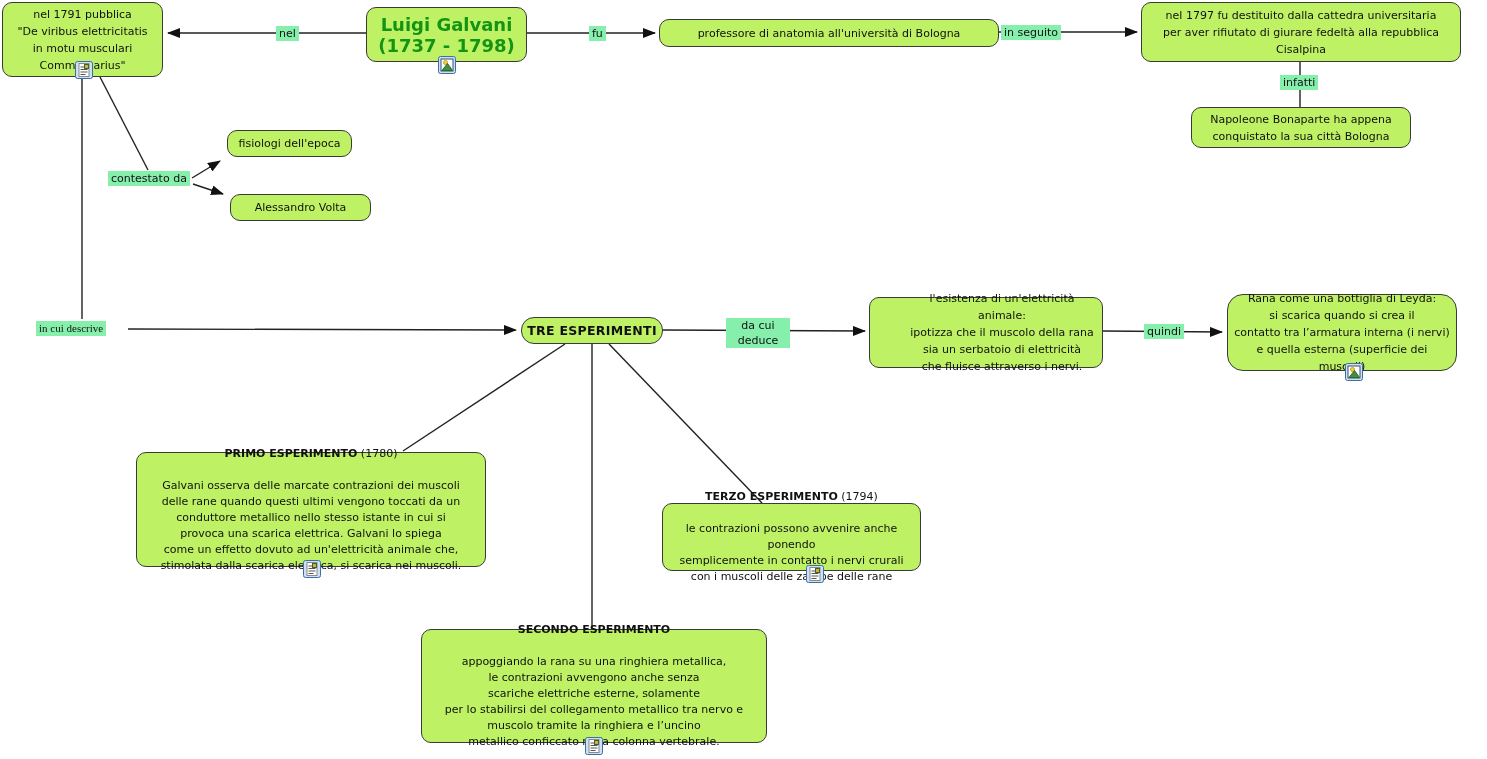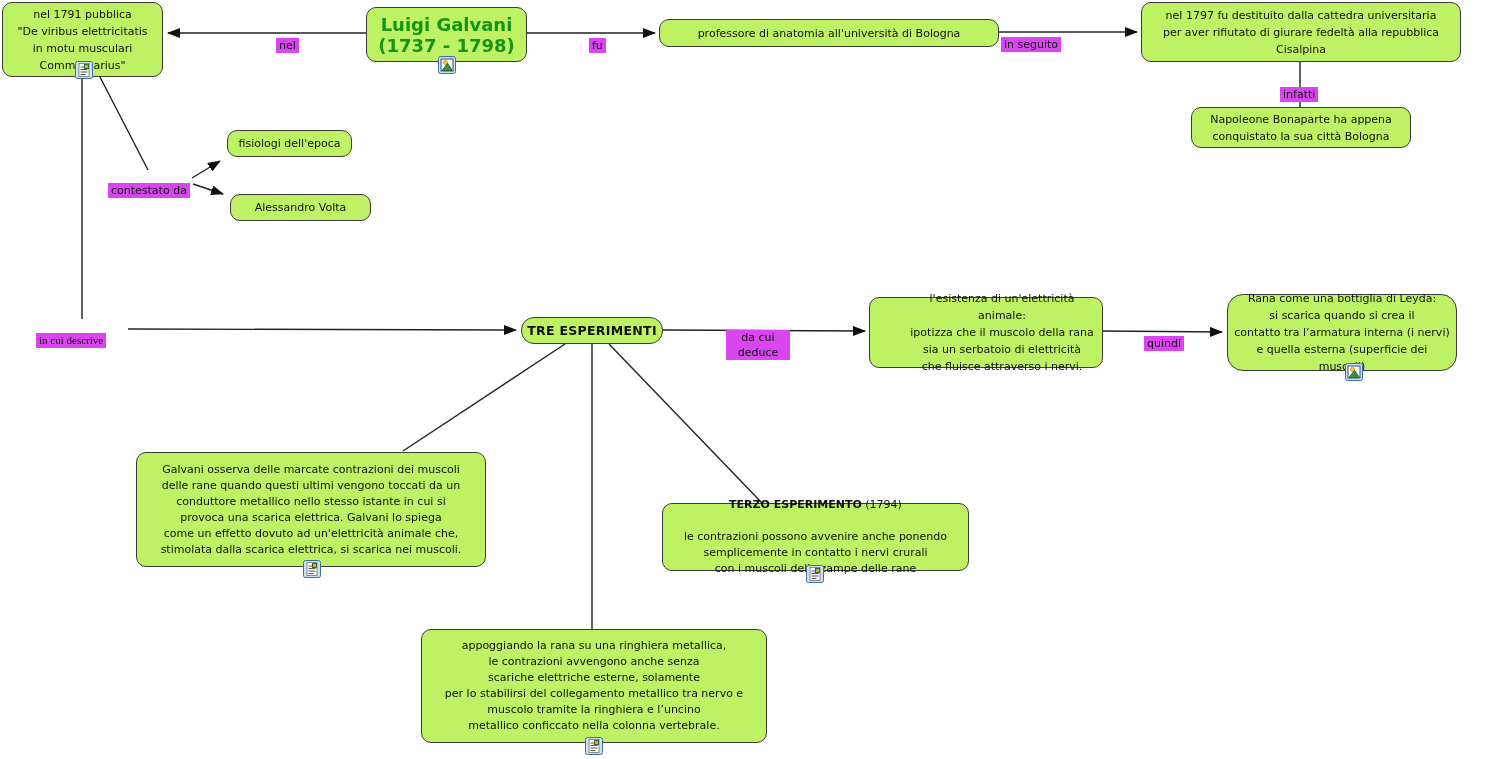--- a/index.html
+++ b/index.html
@@ -19,23 +19,23 @@
     white-space:pre-line;padding:2px 4px;
   }
   .node.title-node{
     font-size:18px;line-height:21px;font-weight:bold;color:#149414;
   }
   .node.concept-bold{font-weight:bold;font-size:12.5px;letter-spacing:0.3px;border-radius:13px;}
   .node.exp{line-height:16px;}
   .exp-title{font-weight:bold;}
   .exp-body{white-space:pre-line;}
   .link-label{
-    position:absolute;z-index:3;background:#d946ef;
+    position:absolute;z-index:3;background:#86efac;
     font-size:11px;line-height:15px;padding:0 3px;
-    text-align:center;white-space:pre-line;margin-top:12px;
+    text-align:center;white-space:pre-line;
   }
   .res-icon{
     position:absolute;z-index:4;width:18px;height:18px;
   }
   .res-icon svg{display:block;width:18px;height:18px;}
 </style>
 </head>
 <body>
 
 <svg id="wires" width="1487" height="759">
@@ -102,41 +102,43 @@
 sia un serbatoio di elettricità
 che fluisce attraverso i nervi.</div>
 
 <div class="node" style="left:1227px;top:294px;width:230px;height:77px;border-radius:16px;">Rana come una bottiglia di Leyda:
 si scarica quando si crea il
 contatto tra l’armatura interna (i nervi)
 e quella esterna (superficie dei muscoli)</div>
 
 <div class="node exp" style="left:136px;top:452px;width:350px;height:115px;">
   <div>
+    <div><span class="exp-title">PRIMO ESPERIMENTO</span><span> (1780)</span></div>
     <div class="exp-body">Galvani osserva delle marcate contrazioni dei muscoli
 delle rane quando questi ultimi vengono toccati da un
 conduttore metallico nello stesso istante in cui si
 provoca una scarica elettrica. Galvani lo spiega
 come un effetto dovuto ad un'elettricità animale che,
 stimolata dalla scarica elettrica, si scarica nei muscoli.</div>
   </div>
 </div>
 
 <div class="node exp" style="left:421px;top:629px;width:346px;height:114px;">
   <div>
+    <div><span class="exp-title">SECONDO ESPERIMENTO</span><span></span></div>
     <div class="exp-body">appoggiando la rana su una ringhiera metallica,
 le contrazioni avvengono anche senza
 scariche elettriche esterne, solamente
 per lo stabilirsi del collegamento metallico tra nervo e
 muscolo tramite la ringhiera e l’uncino
 metallico conficcato nella colonna vertebrale.</div>
   </div>
 </div>
 
-<div class="node exp" style="left:662px;top:503px;width:307px;height:68px;">
+<div class="node exp" style="left:662px;top:503px;width:259px;height:68px;">
   <div>
     <div><span class="exp-title">TERZO ESPERIMENTO</span><span> (1794)</span></div>
     <div class="exp-body">le contrazioni possono avvenire anche ponendo
 semplicemente in contatto i nervi crurali
 con i muscoli delle zampe delle rane</div>
   </div>
 </div>
 
 <div class="link-label" style="left:276px;top:26px;">nel</div>
 <div class="link-label" style="left:589px;top:26px;">fu</div>

